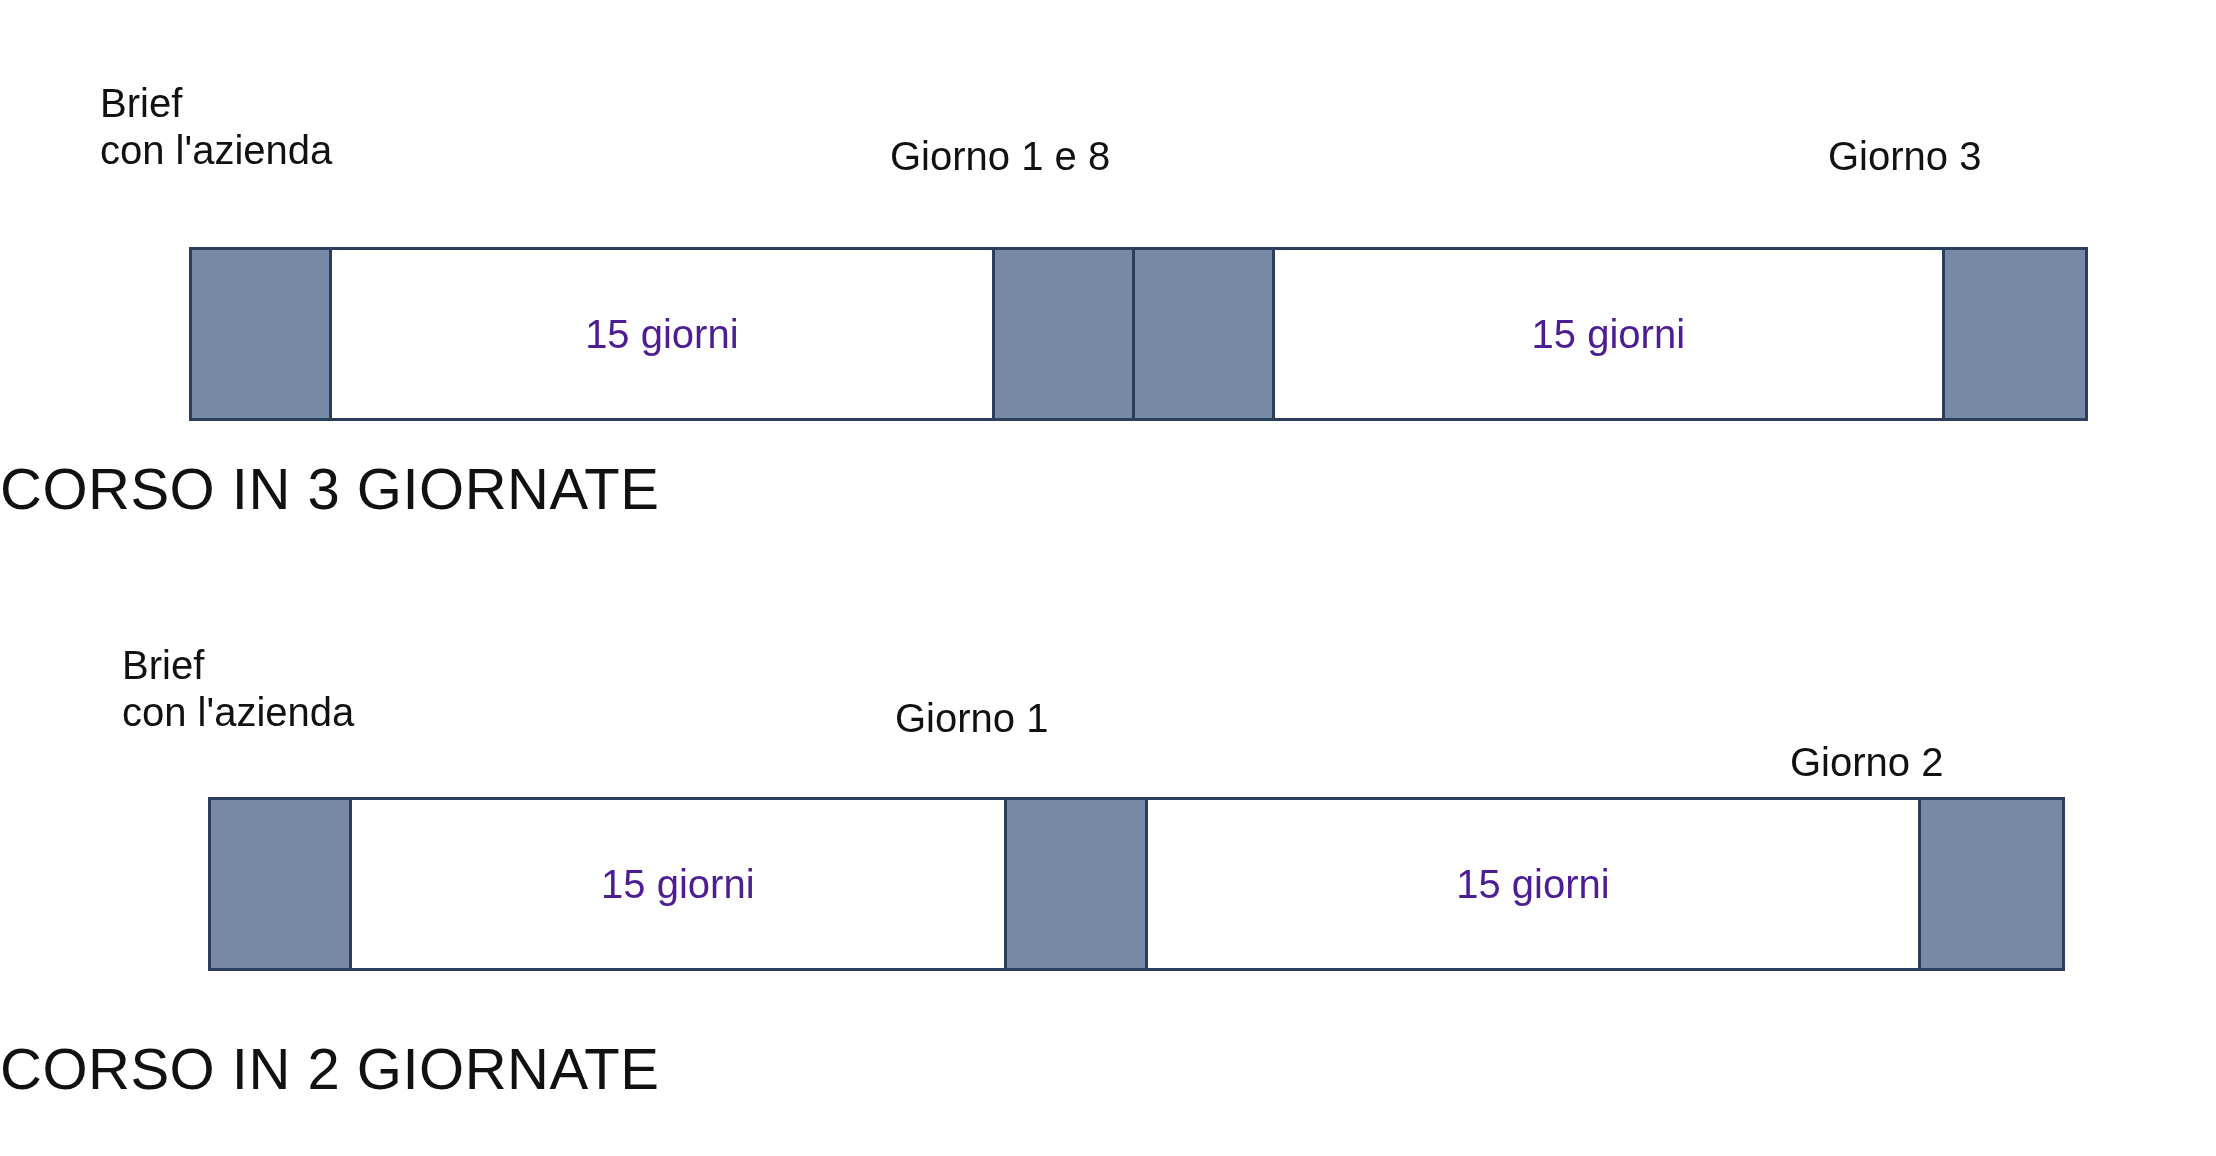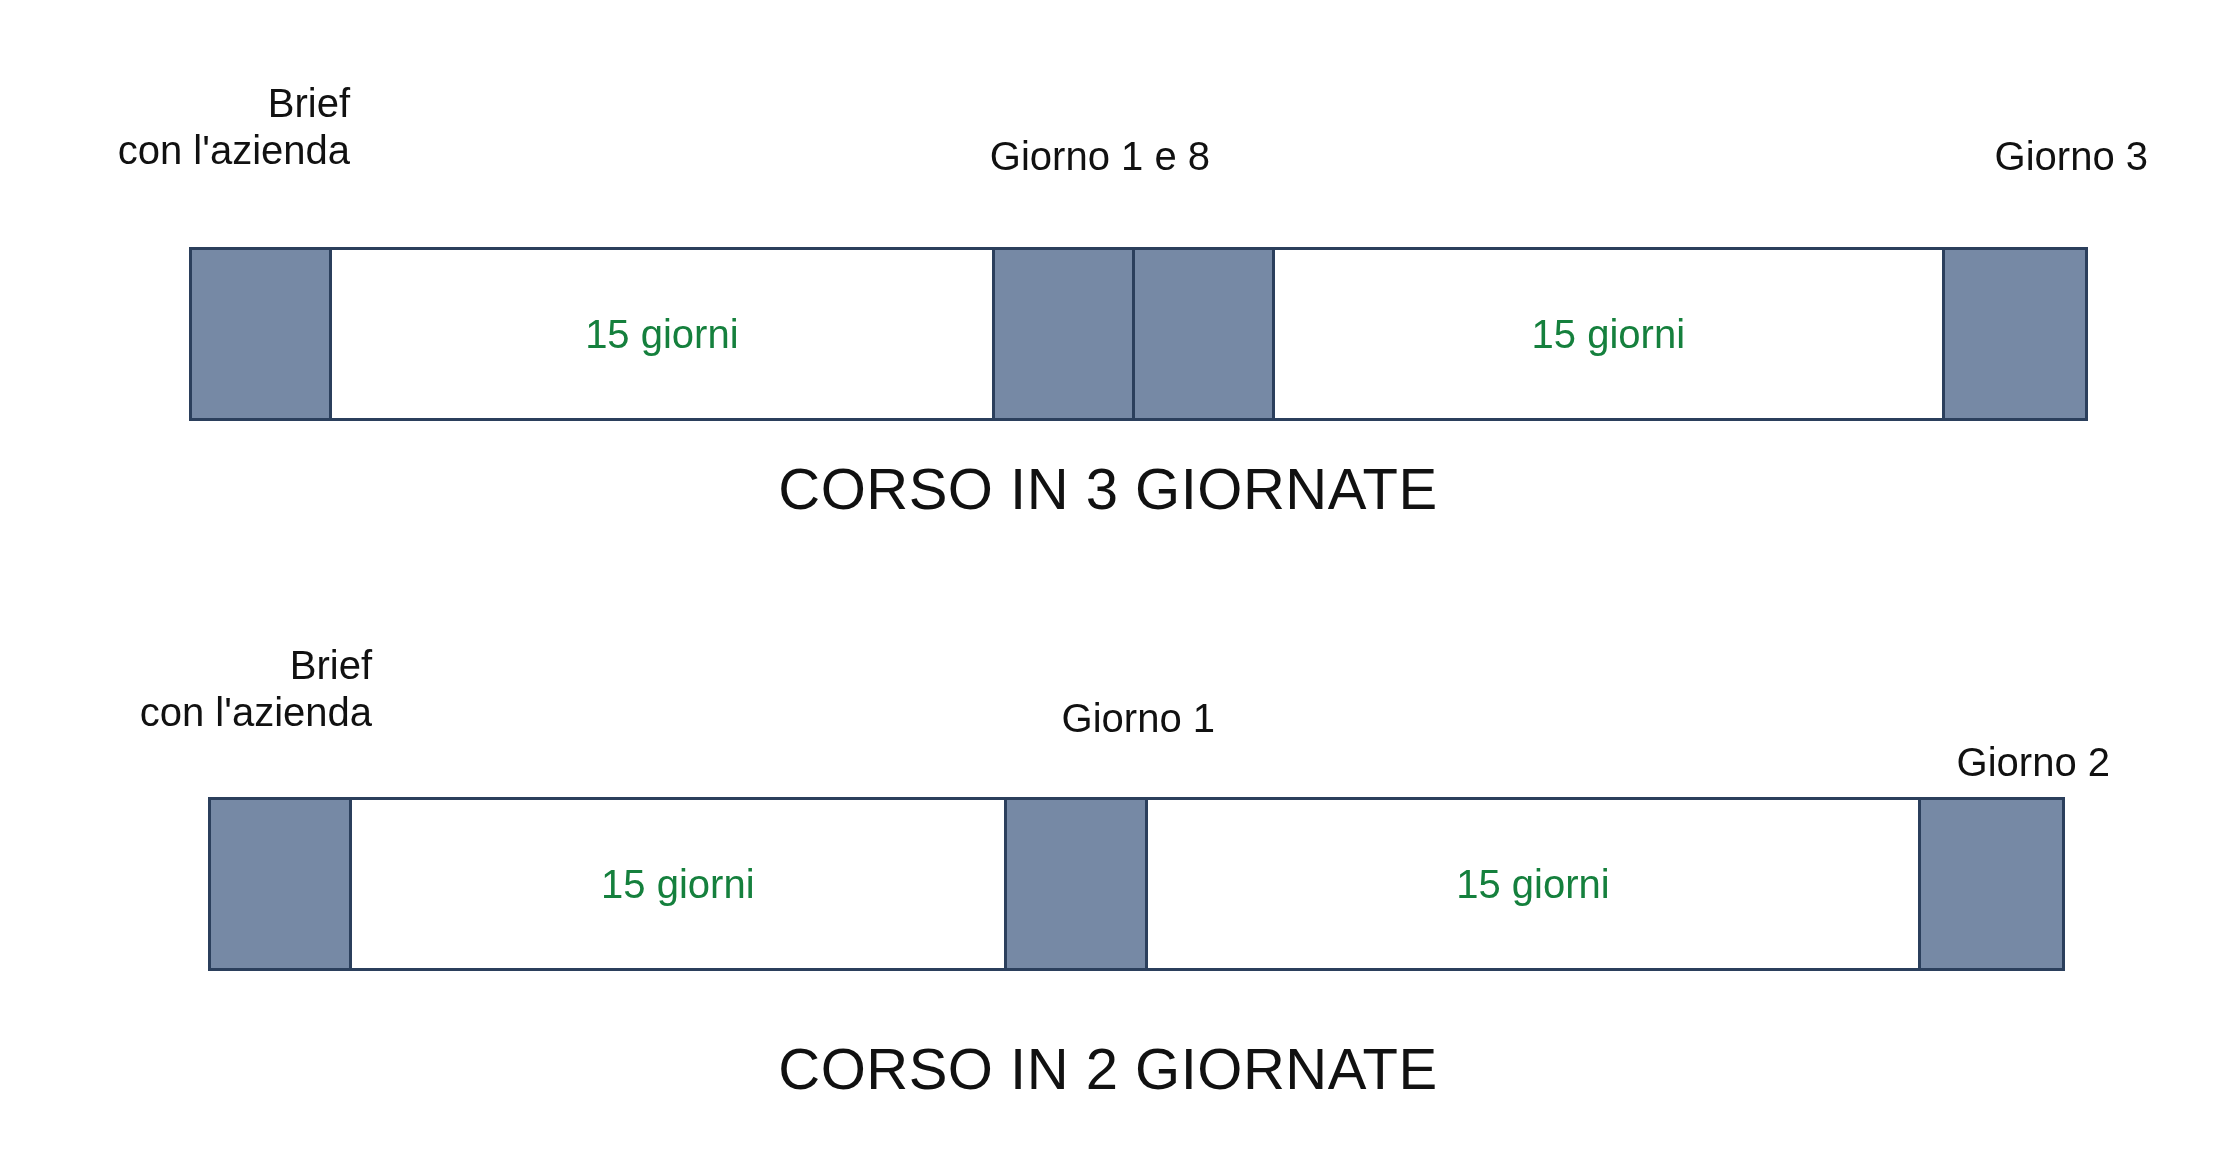--- a/index.html
+++ b/index.html
@@ -22,21 +22,21 @@
     width: 2216px;
     height: 1156px;
   }
 
   
   .tick-label {
     position: absolute;
     font-size: 40px;
     line-height: 1.18;
     color: #111111;
-    text-align: right;
+    text-align: left;
     white-space: pre-line;
     letter-spacing: 0px;
   }
 
   
   .bar {
     position: absolute;
     display: flex;
     box-sizing: border-box;
     border: 3px solid #2b3f5c;
@@ -50,31 +50,31 @@
     justify-content: center;
     border-right: 3px solid #2b3f5c;
     position: relative;
   }
   .seg:last-child { border-right: none; }
   .seg.blue  { background: #7689a5; }
   .seg.white { background: #ffffff; }
 
   .seg-label {
     font-size: 40px;
-    color: #15803d;
+    color: #4c1d95;
     line-height: 1;
     white-space: nowrap;
   }
 
   
   .diagram-title {
     position: absolute;
     width: 2216px;
     left: 0;
-    text-align: center;
+    text-align: left;
     font-size: 58px;
     letter-spacing: 0.5px;
     color: #111111;
     white-space: nowrap;
   }
 </style>
 </head>
 <body>
 
 <div class="canvas">

